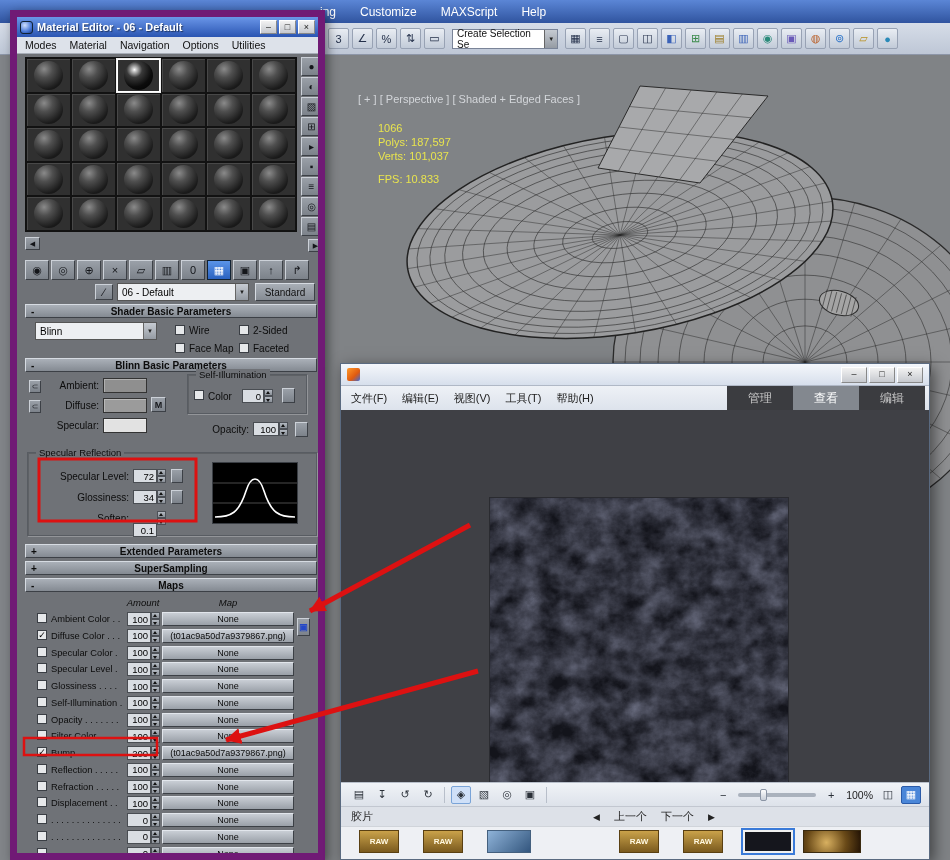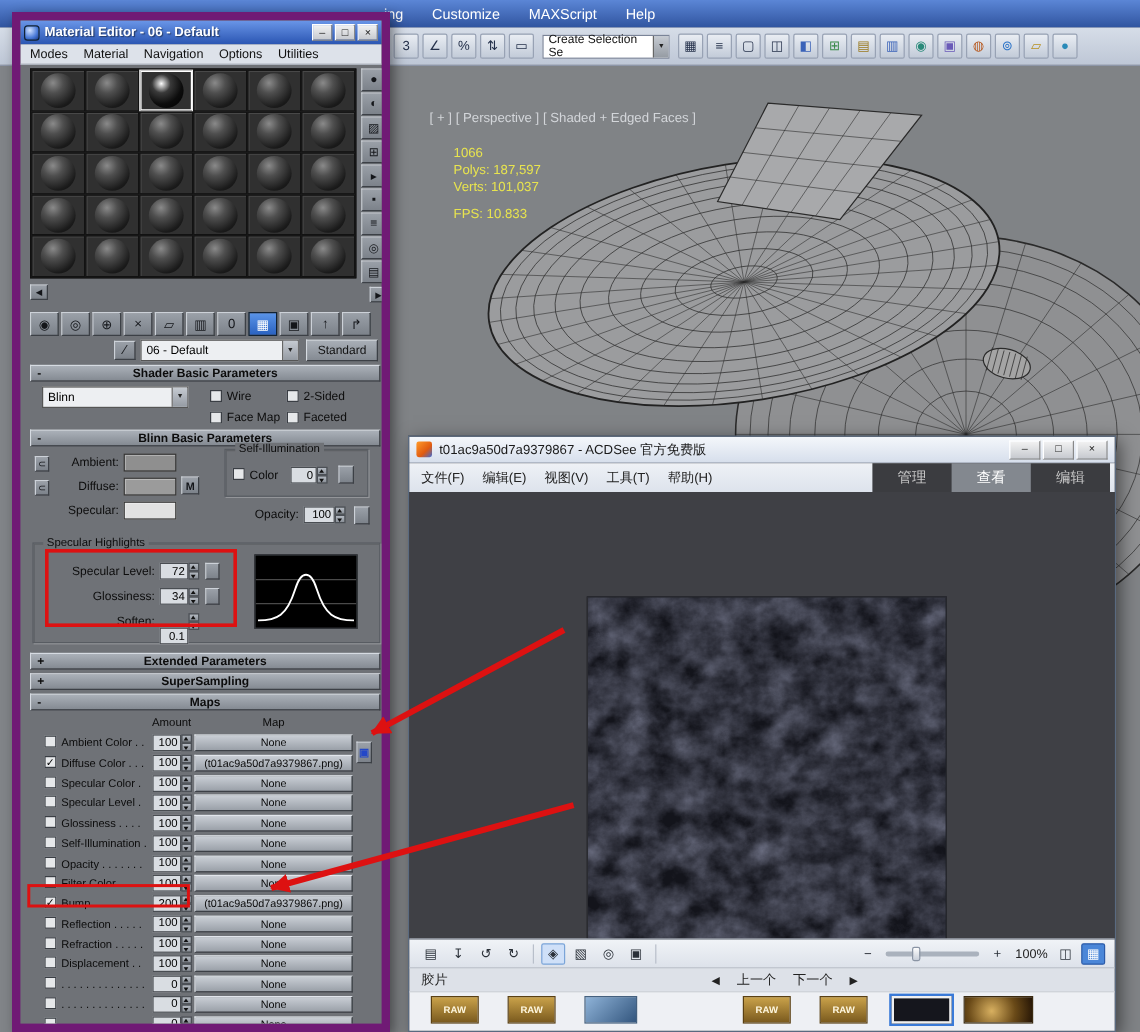--- a/index.html
+++ b/index.html
@@ -56,21 +56,21 @@
   .field{position:absolute;height:14px;background:#d9dde2;border:1px solid #494d52;font-size:9.5px;display:flex;align-items:center;justify-content:flex-end;padding-right:2px;color:#000;}
   .spin{position:absolute;width:9px;height:14px;display:flex;flex-direction:column;}
   .spin i{flex:1;background:linear-gradient(#b4bac2,#8a9098);border:1px solid #4c5056;position:relative;}
   .spin i::after{content:"";position:absolute;left:1px;border:2.5px solid transparent;}
   .spin i:first-child::after{top:1px;border-bottom:3px solid #111;border-top:none;}
   .spin i:last-child::after{top:2px;border-top:3px solid #111;border-bottom:none;}
   .cb{width:10px;height:10px;background:#e6e8ea;border:1px solid #3a3e44;font-size:9px;line-height:9px;text-align:center;color:#000;display:inline-block;}
   .groupbox{position:absolute;border:1px solid #585c62;box-shadow:1px 1px 0 rgba(255,255,255,.25), inset 1px 1px 0 rgba(0,0,0,.15);}
   .legend{position:absolute;top:-6px;left:8px;background:#6f7277;padding:0 3px;font-size:9.5px;color:#0c0c0c;white-space:nowrap;}
   .curvebox{background:#000;border:1px solid #3a3e44;}
-  .maps-hdr{position:absolute;font-size:9.5px;color:#0c0c0c;text-align:center;}
+  .maps-hdr{position:absolute;font-size:9.5px;color:#0c0c0c;text-align:center;font-style:italic;}
   .map-row{position:absolute;left:8px;width:294px;height:16px;}
   .map-row .cb{position:absolute;left:12px;top:2px;}
   .maplabel{position:absolute;left:26px;top:3px;font-size:9.3px;white-space:nowrap;overflow:hidden;width:76px;color:#0c0c0c;}
   .amtval{left:102px;top:1px;width:24px;}
   .map-row .spin{left:126px;top:1px;}
   .map-btn{position:absolute;left:137px;top:1px;width:132px;height:14px;background:linear-gradient(#c9ced5,#9aa0a8);border:1px solid #3c4046;border-top-color:#e2e6ec;border-left-color:#e2e6ec;font-size:9px;display:flex;align-items:center;justify-content:center;white-space:nowrap;overflow:hidden;color:#0a0a0a;}
   .maps-lock{left:280px;top:601px;width:13px;height:18px;color:#2448c8;font-size:9px;font-weight:bold;}
   .me-scrollbar{position:absolute;left:301px;top:287px;width:13px;height:561px;background:#56595d;border-left:1px solid #3c4046;}
   .me-scrollthumb{position:absolute;left:1px;right:1px;top:393px;height:167px;background:linear-gradient(90deg,#9aa0a8,#7c828a);border:1px solid #333;}
 
@@ -458,21 +458,21 @@
   </div>
   <div class="melabel r" style="left:180px;top:407px;width:52px;">Opacity:</div>
   <div class="field" style="left:236px;top:405px;width:26px;">100</div>
   <span class="spin" style="left:262px;top:405px;">
       <i></i>
       <i></i>
     </span>
   <div class="tool-sm" style="left:278px;top:405px;width:13px;height:15px;"></div>
 
   <div class="groupbox" style="left:10px;top:435px;width:290px;height:84px;">
-    <span class="legend">Specular Highlights</span>
+    <span class="legend">Specular Reflection</span>
   </div>
   <div class="melabel r" style="left:20px;top:454px;width:92px;">Specular Level:</div>
   <div class="field" style="left:116px;top:452px;width:24px;">72</div>
   <span class="spin" style="left:140px;top:452px;">
       <i></i>
       <i></i>
     </span>
   <div class="tool-sm" style="left:154px;top:452px;width:12px;height:14px;"></div>
   <div class="melabel r" style="left:20px;top:475px;width:92px;">Glossiness:</div>
   <div class="field" style="left:116px;top:473px;width:24px;">34</div>
@@ -661,21 +661,20 @@
   <div class="tool-sm maps-lock">▣</div>
 
   <div class="me-scrollbar">
     <div class="me-scrollthumb"></div>
   </div>
 </div>
 
 <div class="acd">
   <div class="acd-titlebar">
     <span class="acd-icon"></span>
-    <span class="acd-title">t01ac9a50d7a9379867 - ACDSee 官方免费版</span>
     <span id="acd-winbtns" class="winbtns">
         <div class="winbtn">–</div>
         <div class="winbtn">□</div>
         <div class="winbtn">×</div>
       </span>
   </div>
   <div class="acd-menubar">
     <div id="acd-menu">
         <div>文件(F)</div>
         <div>编辑(E)</div>

